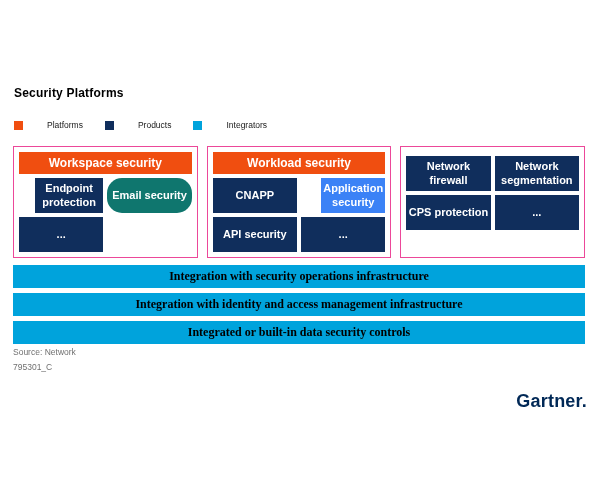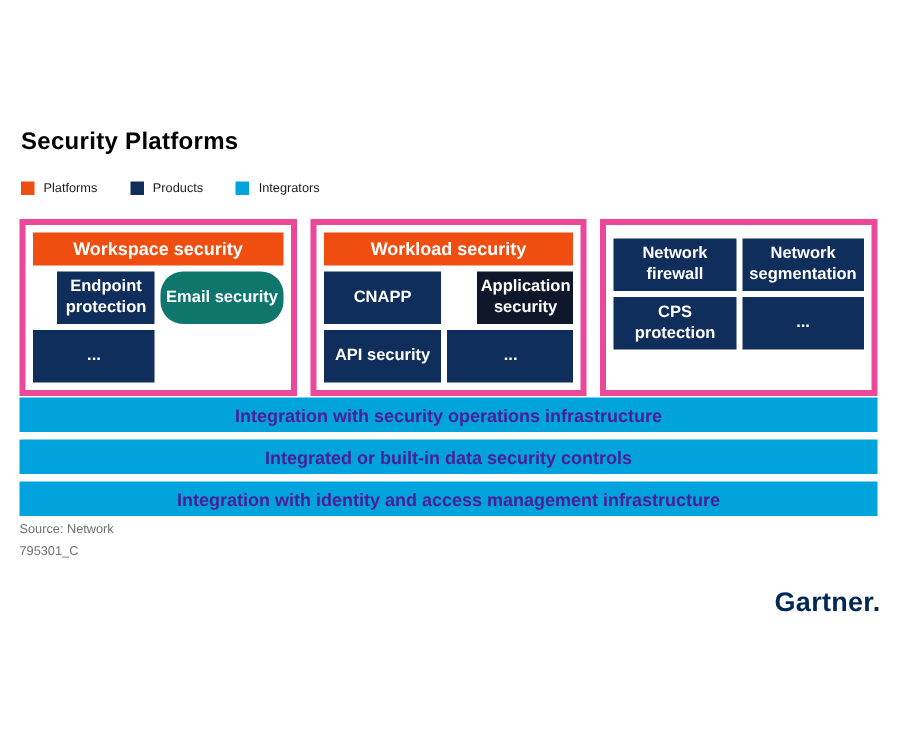--- a/index.html
+++ b/index.html
@@ -6,39 +6,39 @@
   body {
     width:600px; height:492px;
     background:#ffffff;
     font-family:"Liberation Sans", sans-serif;
     position:relative;
     overflow:hidden;
   }
   .title {
     position:absolute; left:14px; top:86px;
     margin:0;
-    font-size:16px; font-weight:bold; color:#000000;
+    font-size:12px; font-weight:bold; color:#000000;
     letter-spacing:0.2px;
   }
   .legend {
     position:absolute; left:14px; top:120px;
     display:flex; align-items:center; gap:22px;
   }
-  .legend-item { display:flex; align-items:center; gap:6px; }
+  .legend-item { display:flex; align-items:center; gap:24px; }
   .legend-swatch { width:9px; height:9px; flex:0 0 auto; }
   .legend-label { font-size:8.5px; color:#1a1a1a; }
 
   .columns {
     position:absolute; left:13px; top:146px; width:572px;
     display:flex; gap:9px;
   }
   .col {
     flex:1 1 0;
     background:#ffffff;
-    border:4px solid #ec4899;
+    border:1px solid #ec4899;
     padding:5px;
     box-sizing:border-box;
   }
   .col-header {
     background:#F04E10;
     color:#ffffff;
     font-weight:bold; font-size:12px;
     height:22px;
     display:flex; align-items:center; justify-content:center;
     text-align:center;
@@ -59,22 +59,22 @@
     padding:0 2px;
     box-sizing:border-box;
   }
 
   .bars { position:absolute; left:13px; top:265px; width:572px; }
   .bar {
     background:#00A3DC;
     height:23px;
     margin-bottom:5px;
     display:flex; align-items:center; justify-content:center;
-    color:#4c1d95;
-    font-weight:bold; font-size:12px;
+    color:#000000;
+    font-weight:bold; font-size:12px;font-family:Liberation Serif, serif;
   }
 
   .source {
     position:absolute; left:13px; top:345px;
     font-size:8.5px; color:#707070; line-height:15px;
   }
 
   .logo {
     position:absolute; right:13px; top:391px;
     font-size:18px; font-weight:bold;
@@ -112,41 +112,41 @@
         <div class="cell" style="background: rgb(16, 46, 92); margin-left: 16px;">Endpoint protection</div>
         <div class="cell" style="background: #0f766e; border-radius: 15px;">Email security</div>
         <div class="cell" style="background: rgb(16, 46, 92);">...</div>
       </div>
     </div>
 
     <div class="col">
       <div class="col-header" style="background: rgb(240, 78, 16);">Workload security</div>
       <div class="cells">
         <div class="cell" style="background: rgb(16, 46, 92);">CNAPP</div>
-        <div class="cell" style="background: #0f172a; margin-left: 20px;">Application security</div>
+        <div class="cell" style="background: #3b82f6; margin-left: 20px;">Application security</div>
         <div class="cell" style="background: rgb(16, 46, 92);">API security</div>
         <div class="cell" style="background: rgb(16, 46, 92);">...</div>
       </div>
     </div>
 
     <div class="col">
       <div class="cells">
         <div class="cell" style="background: rgb(16, 46, 92);">Network firewall</div>
         <div class="cell" style="background: rgb(16, 46, 92);">Network segmentation</div>
         <div class="cell" style="background: rgb(16, 46, 92);">CPS protection</div>
         <div class="cell" style="background: rgb(16, 46, 92);">...</div>
       </div>
     </div>
 
   </div>
 
   <div class="bars">
     <div class="bar" style="background: rgb(0, 163, 220);">Integration with security operations infrastructure</div>
+    <div class="bar" style="background: rgb(0, 163, 220);">Integration with identity and access management infrastructure</div>
     <div class="bar" style="background: rgb(0, 163, 220);">Integrated or built-in data security controls</div>
-    <div class="bar" style="background: rgb(0, 163, 220);">Integration with identity and access management infrastructure</div>
   </div>
 
   <div class="source">
     <div>Source: Network</div>
     <div>795301_C</div>
   </div>
 
   <div class="logo">Gartner.</div>
 
 </div>

